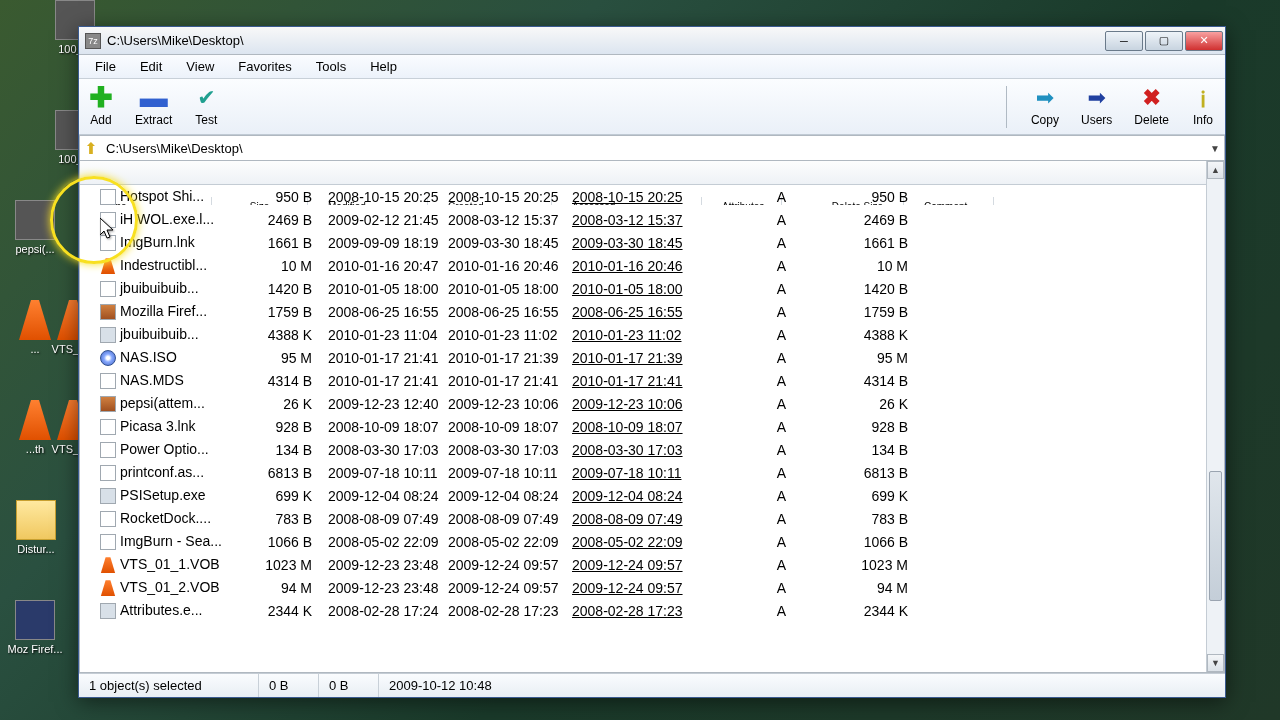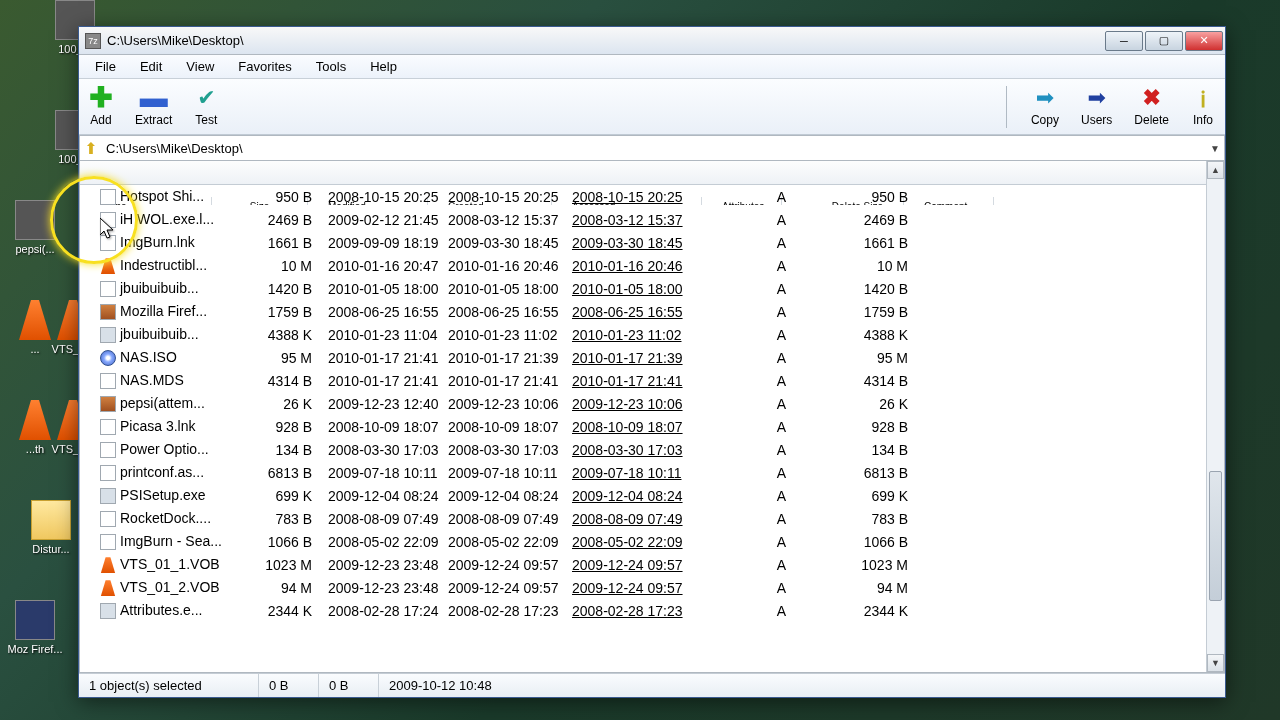--- a/index.html
+++ b/index.html
@@ -125,21 +125,21 @@
 
 <div class="desktop-bg"></div>
 
 <div class="desktop-icon" style="left:40px;top:0px"><div class="deskimg"></div><span>100_...</span></div>
 <div class="desktop-icon" style="left:40px;top:110px"><div class="deskimg"></div><span>100_...</span></div>
 <div class="desktop-icon" style="left:0px;top:200px"><div class="deskimg"></div><span>pepsi(...</span></div>
 <div class="desktop-icon" style="left:0px;top:300px"><div class="deskimg vlc"></div><span>...</span></div>
 <div class="desktop-icon" style="left:38px;top:300px"><div class="deskimg vlc"></div><span>VTS_0...</span></div>
 <div class="desktop-icon" style="left:0px;top:400px"><div class="deskimg vlc"></div><span>...th</span></div>
 <div class="desktop-icon" style="left:38px;top:400px"><div class="deskimg vlc"></div><span>VTS_0...</span></div>
-<div class="desktop-icon" style="left:16px;top:500px"><div class="deskimg folder"></div><span>Distur...</span></div>
+<div class="desktop-icon" style="left:1px;top:500px"><div class="deskimg folder"></div><span>Distur...</span></div>
 <div class="desktop-icon" style="left:0px;top:600px"><div class="deskimg moz"></div><span>Moz
 Firef...</span></div>
 
 <div class="window">
 
   <div class="titlebar">
     <div class="appicon">7z</div>
     <div class="title">C:\Users\Mike\Desktop\</div>
     <div class="winbtns">
       <div class="winbtn">─</div>

